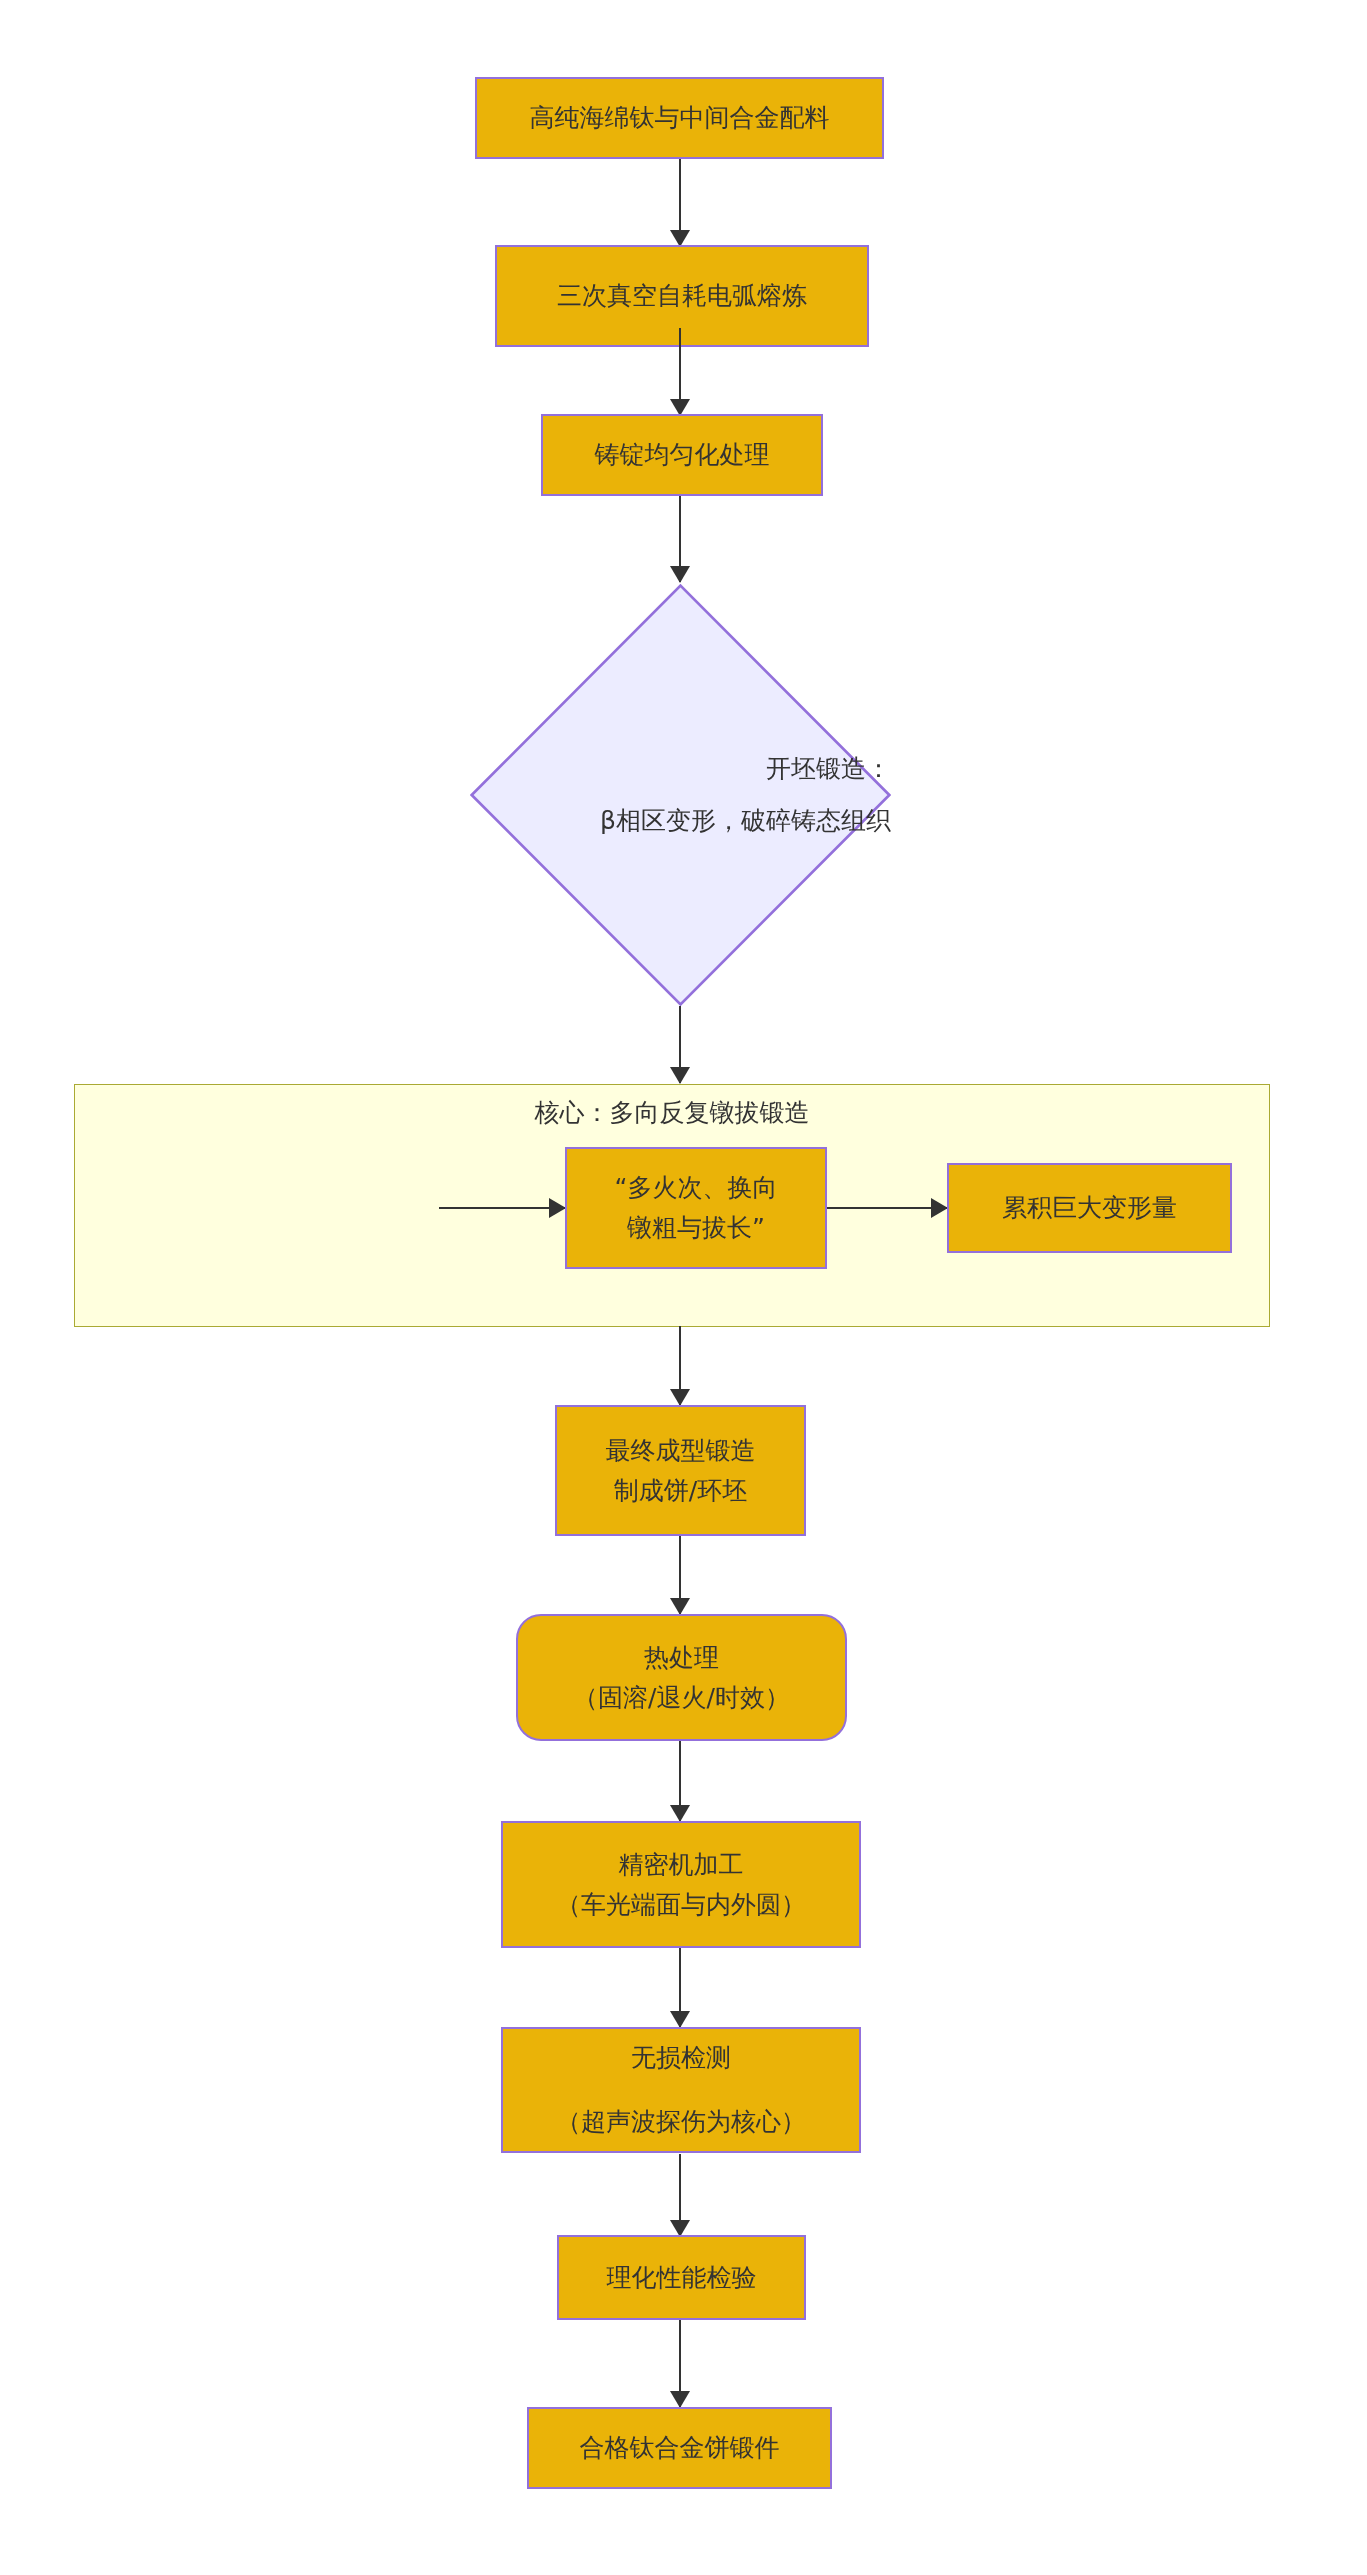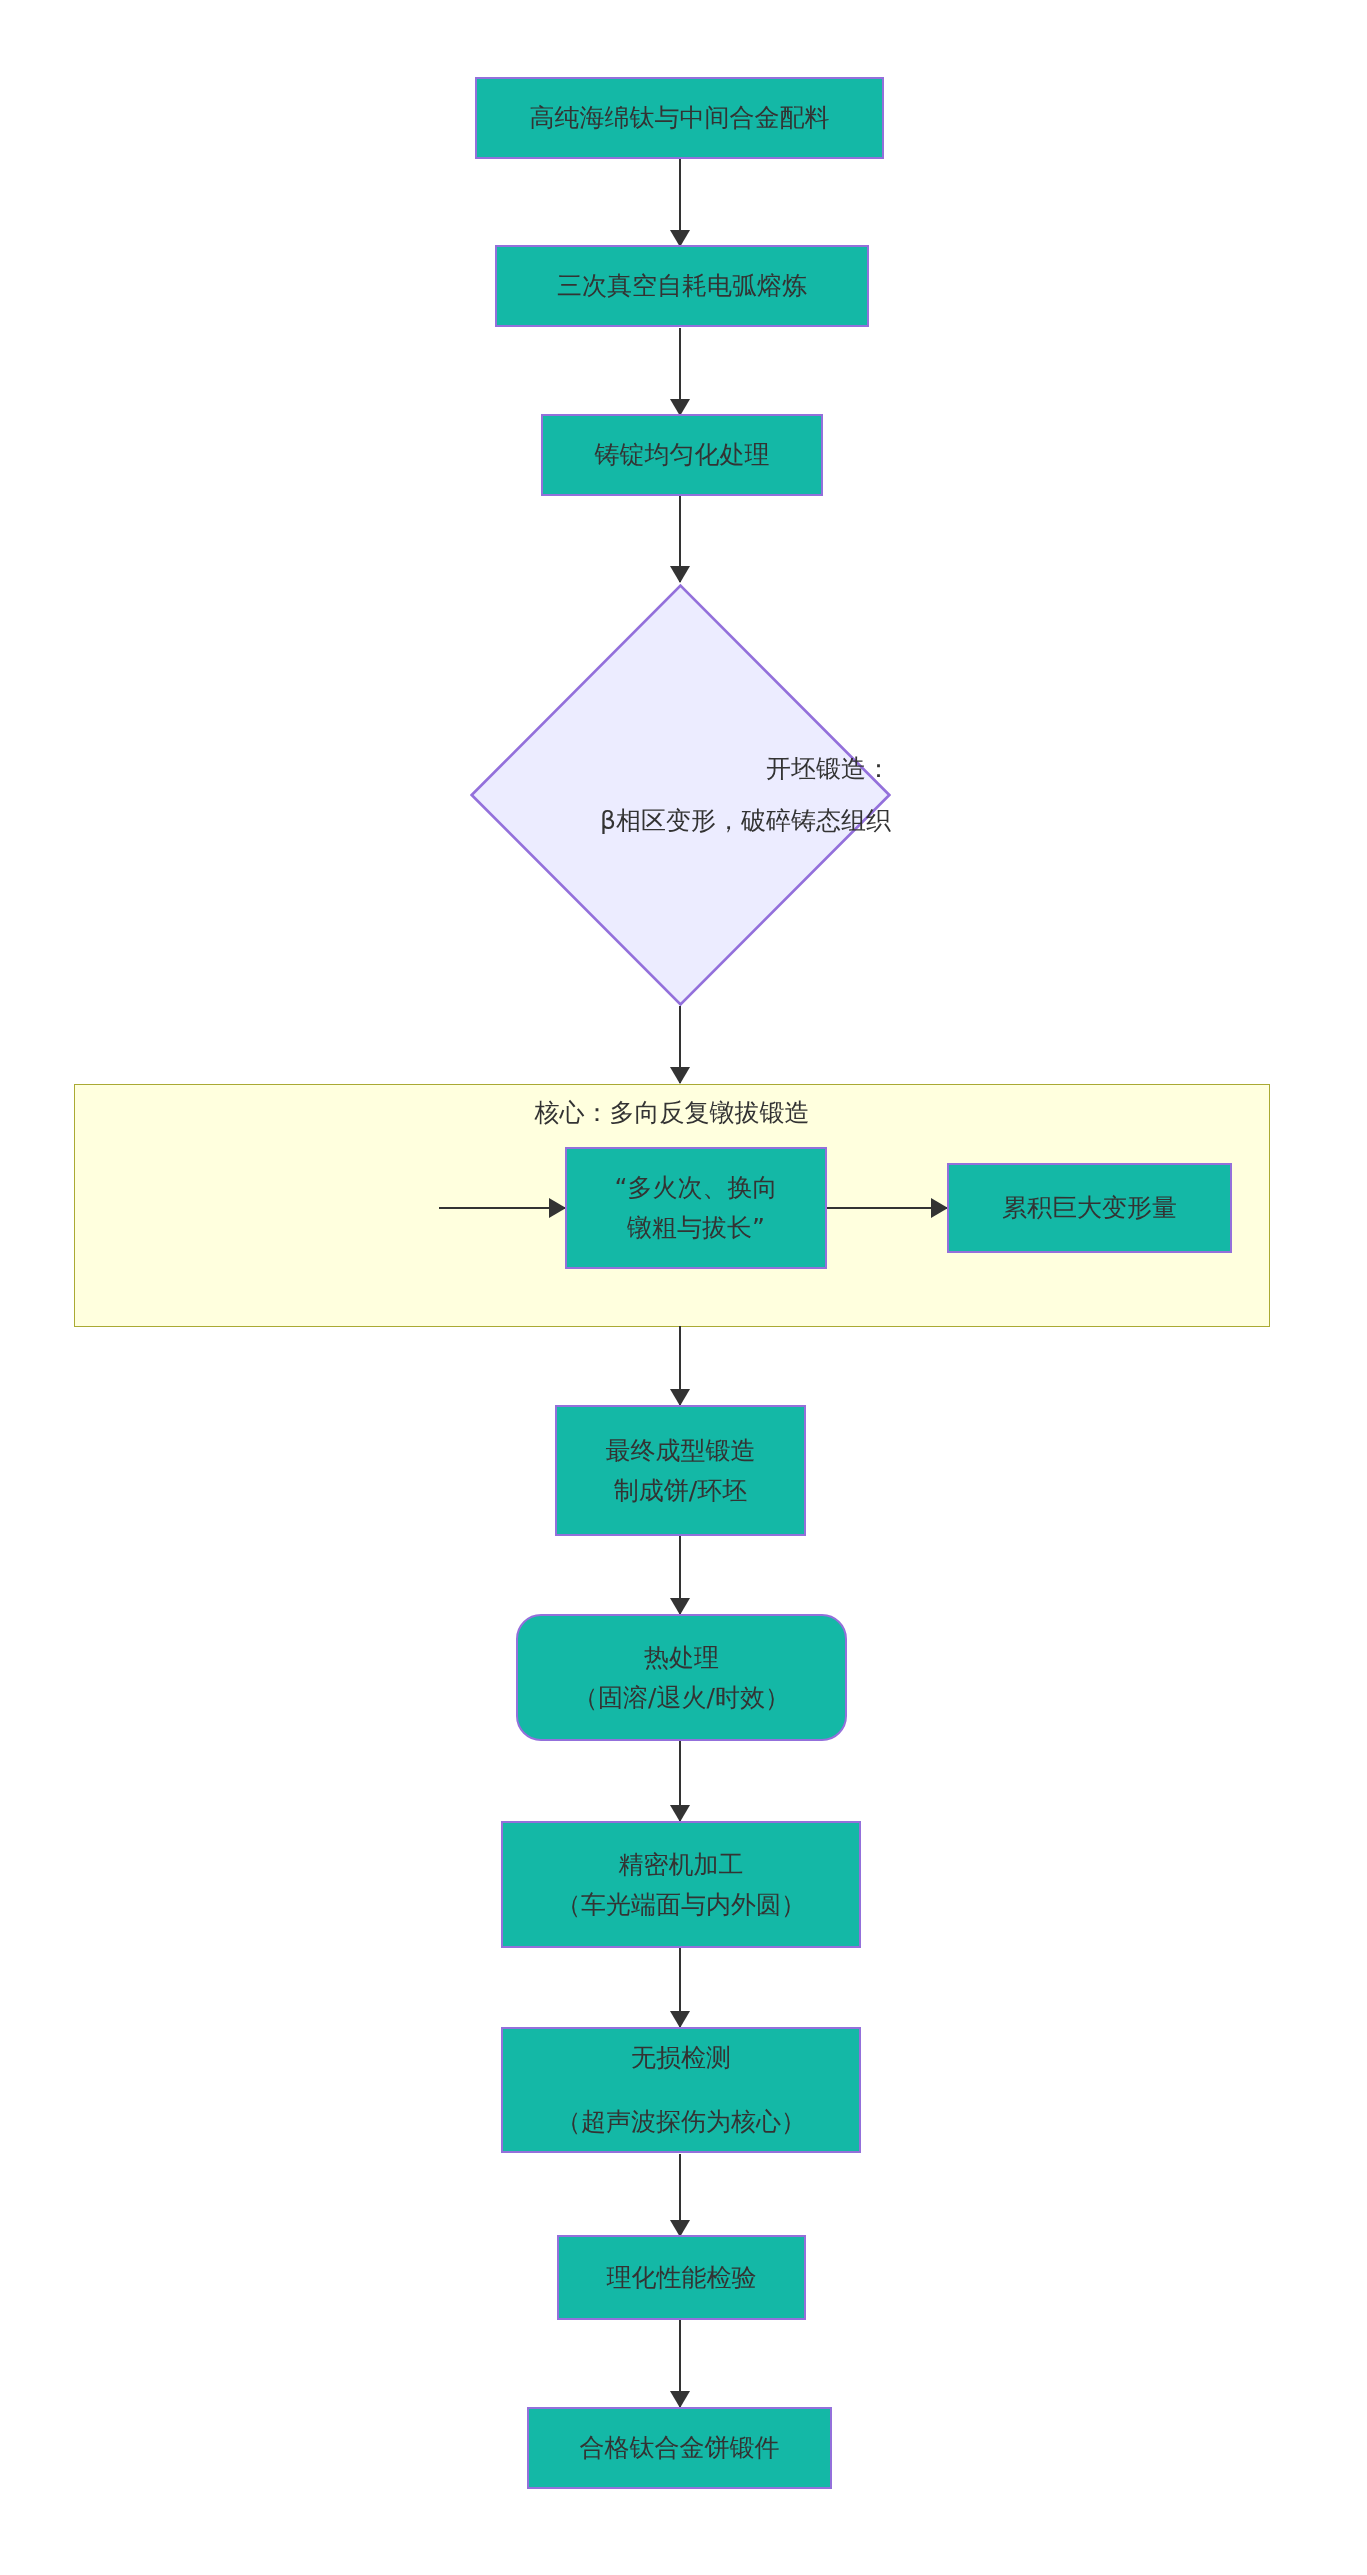--- a/index.html
+++ b/index.html
@@ -2,21 +2,21 @@
 <html style="font-size:8.7px"><head>
 <meta charset="utf-8">
 <style>
   html,body{margin:0;padding:0;background:#ffffff;}
   .canvas{
     position:relative;width:1368px;height:2576px;background:#ffffff;
     font-family:"DejaVu Sans","Liberation Sans",sans-serif;color:#333333;
   }
   .node{
     position:absolute;box-sizing:border-box;
-    background:#14b8a6;border:2.2px solid #9370DB;
+    background:#eab308;border:2.2px solid #9370DB;
     display:flex;flex-direction:column;align-items:center;justify-content:center;
     text-align:center;font-size:25px;line-height:1.6;color:#333333;
   }
   .node .line{white-space:nowrap;}
   .subgraph{
     position:absolute;box-sizing:border-box;
     background:#FFFFDE;border:1.6px solid #AAAA33;
   }
   .subgraph-title{
     position:absolute;top:10.8px;left:0;right:0;text-align:center;
@@ -46,21 +46,21 @@
 <body>
 
 <div class="canvas">
 
   <div class="node" style="left:475px;top:77px;width:409px;height:82px;">
     <span class="line">高纯海绵钛与中间合金配料</span>
   </div>
 
   <div class="varrow" style="left:679px;top:159px;height:87px;"></div>
 
-  <div class="node" style="left:495px;top:245px;width:374px;height:82px;">
+  <div class="node" style="left:495px;top:245px;width:374px;height:102px;">
     <span class="line">三次真空自耗电弧熔炼</span>
   </div>
 
   <div class="varrow" style="left:679px;top:328px;height:87px;"></div>
 
   <div class="node" style="left:541px;top:414px;width:282px;height:82px;">
     <span class="line">铸锭均匀化处理</span>
   </div>
 
   <div class="varrow" style="left:679px;top:496px;height:86px;"></div>

